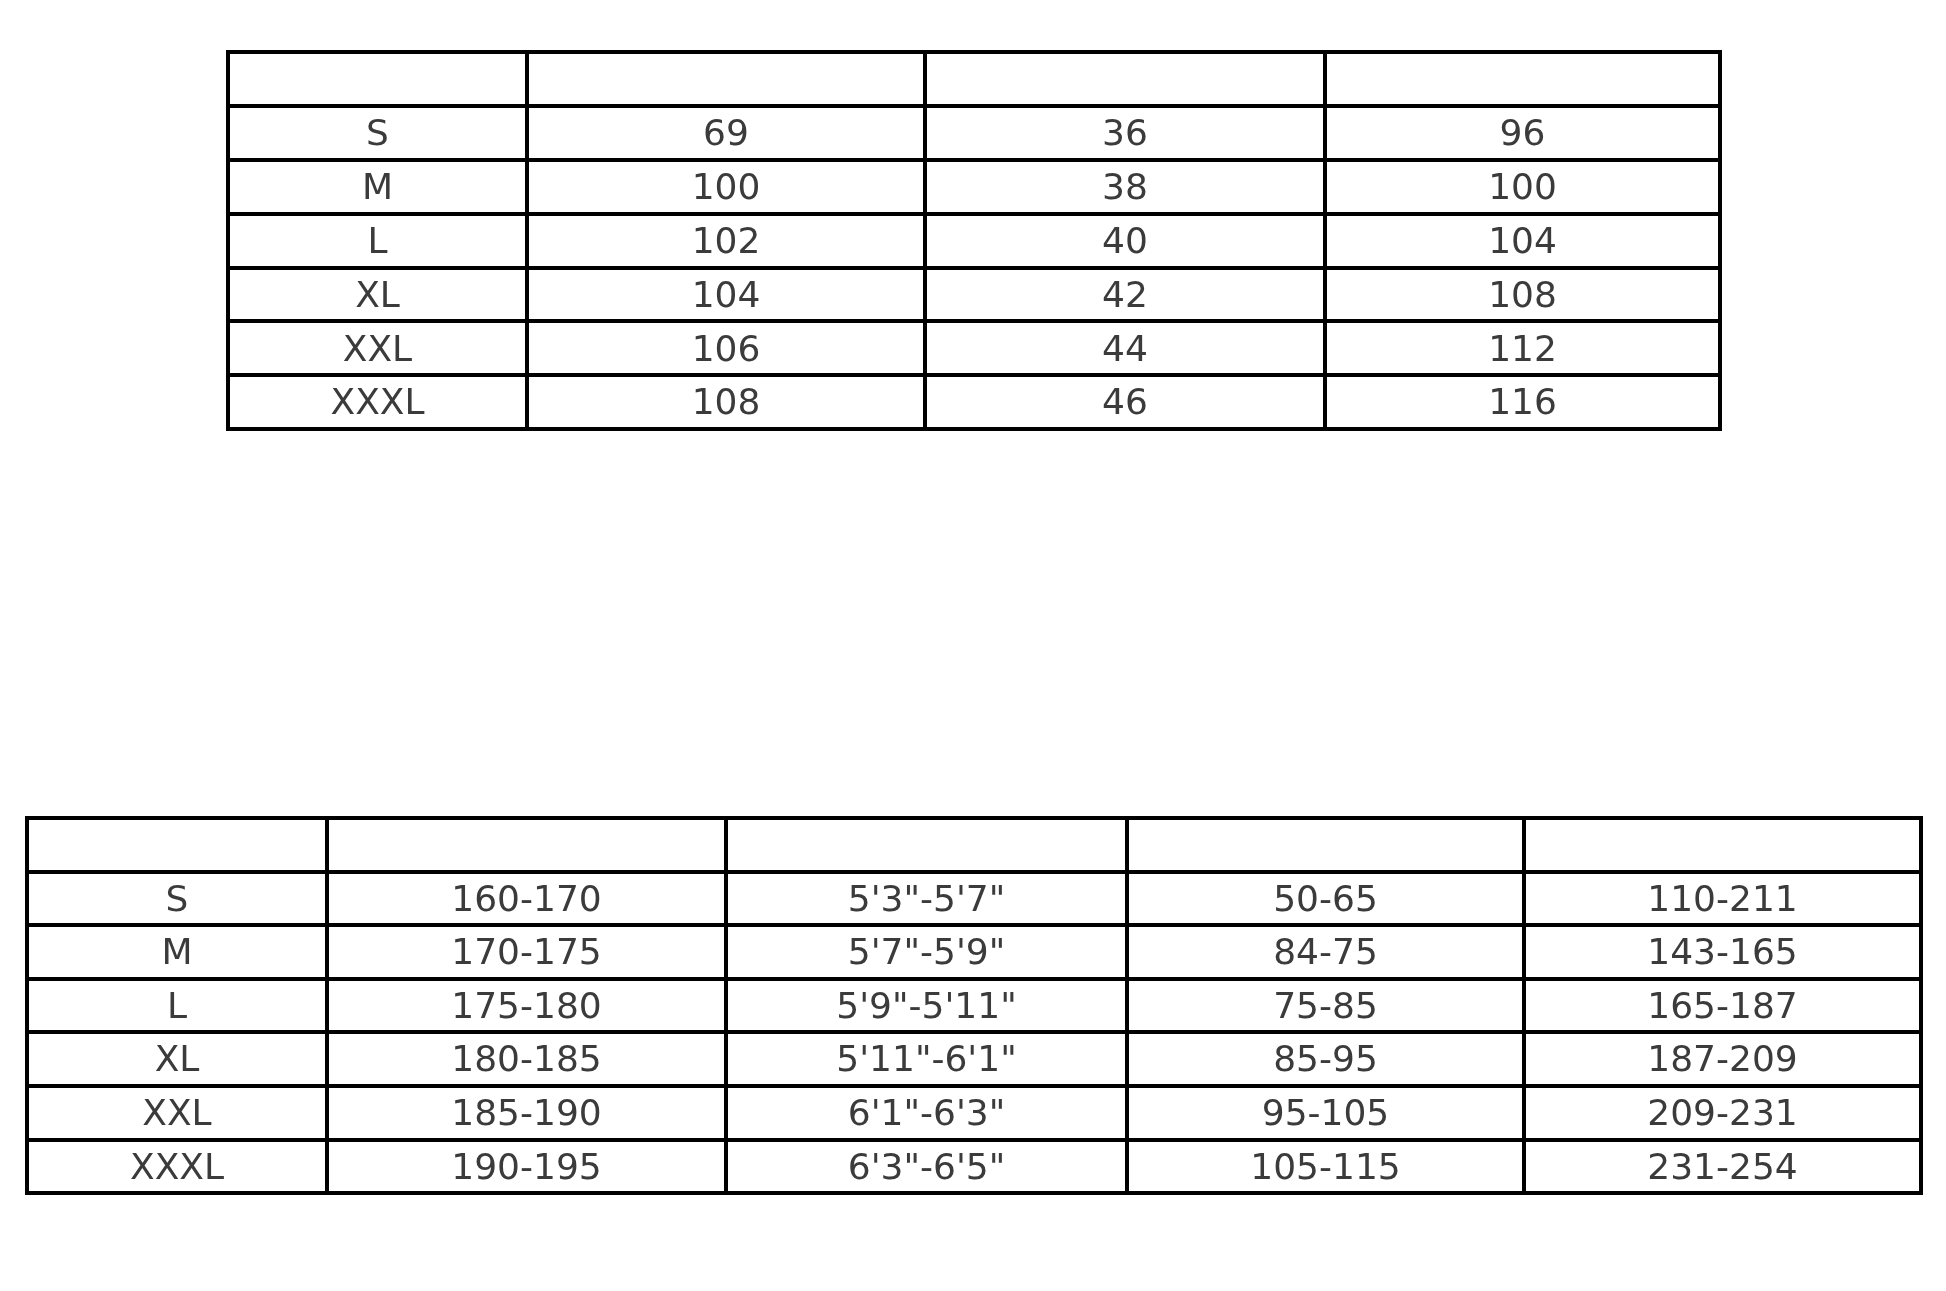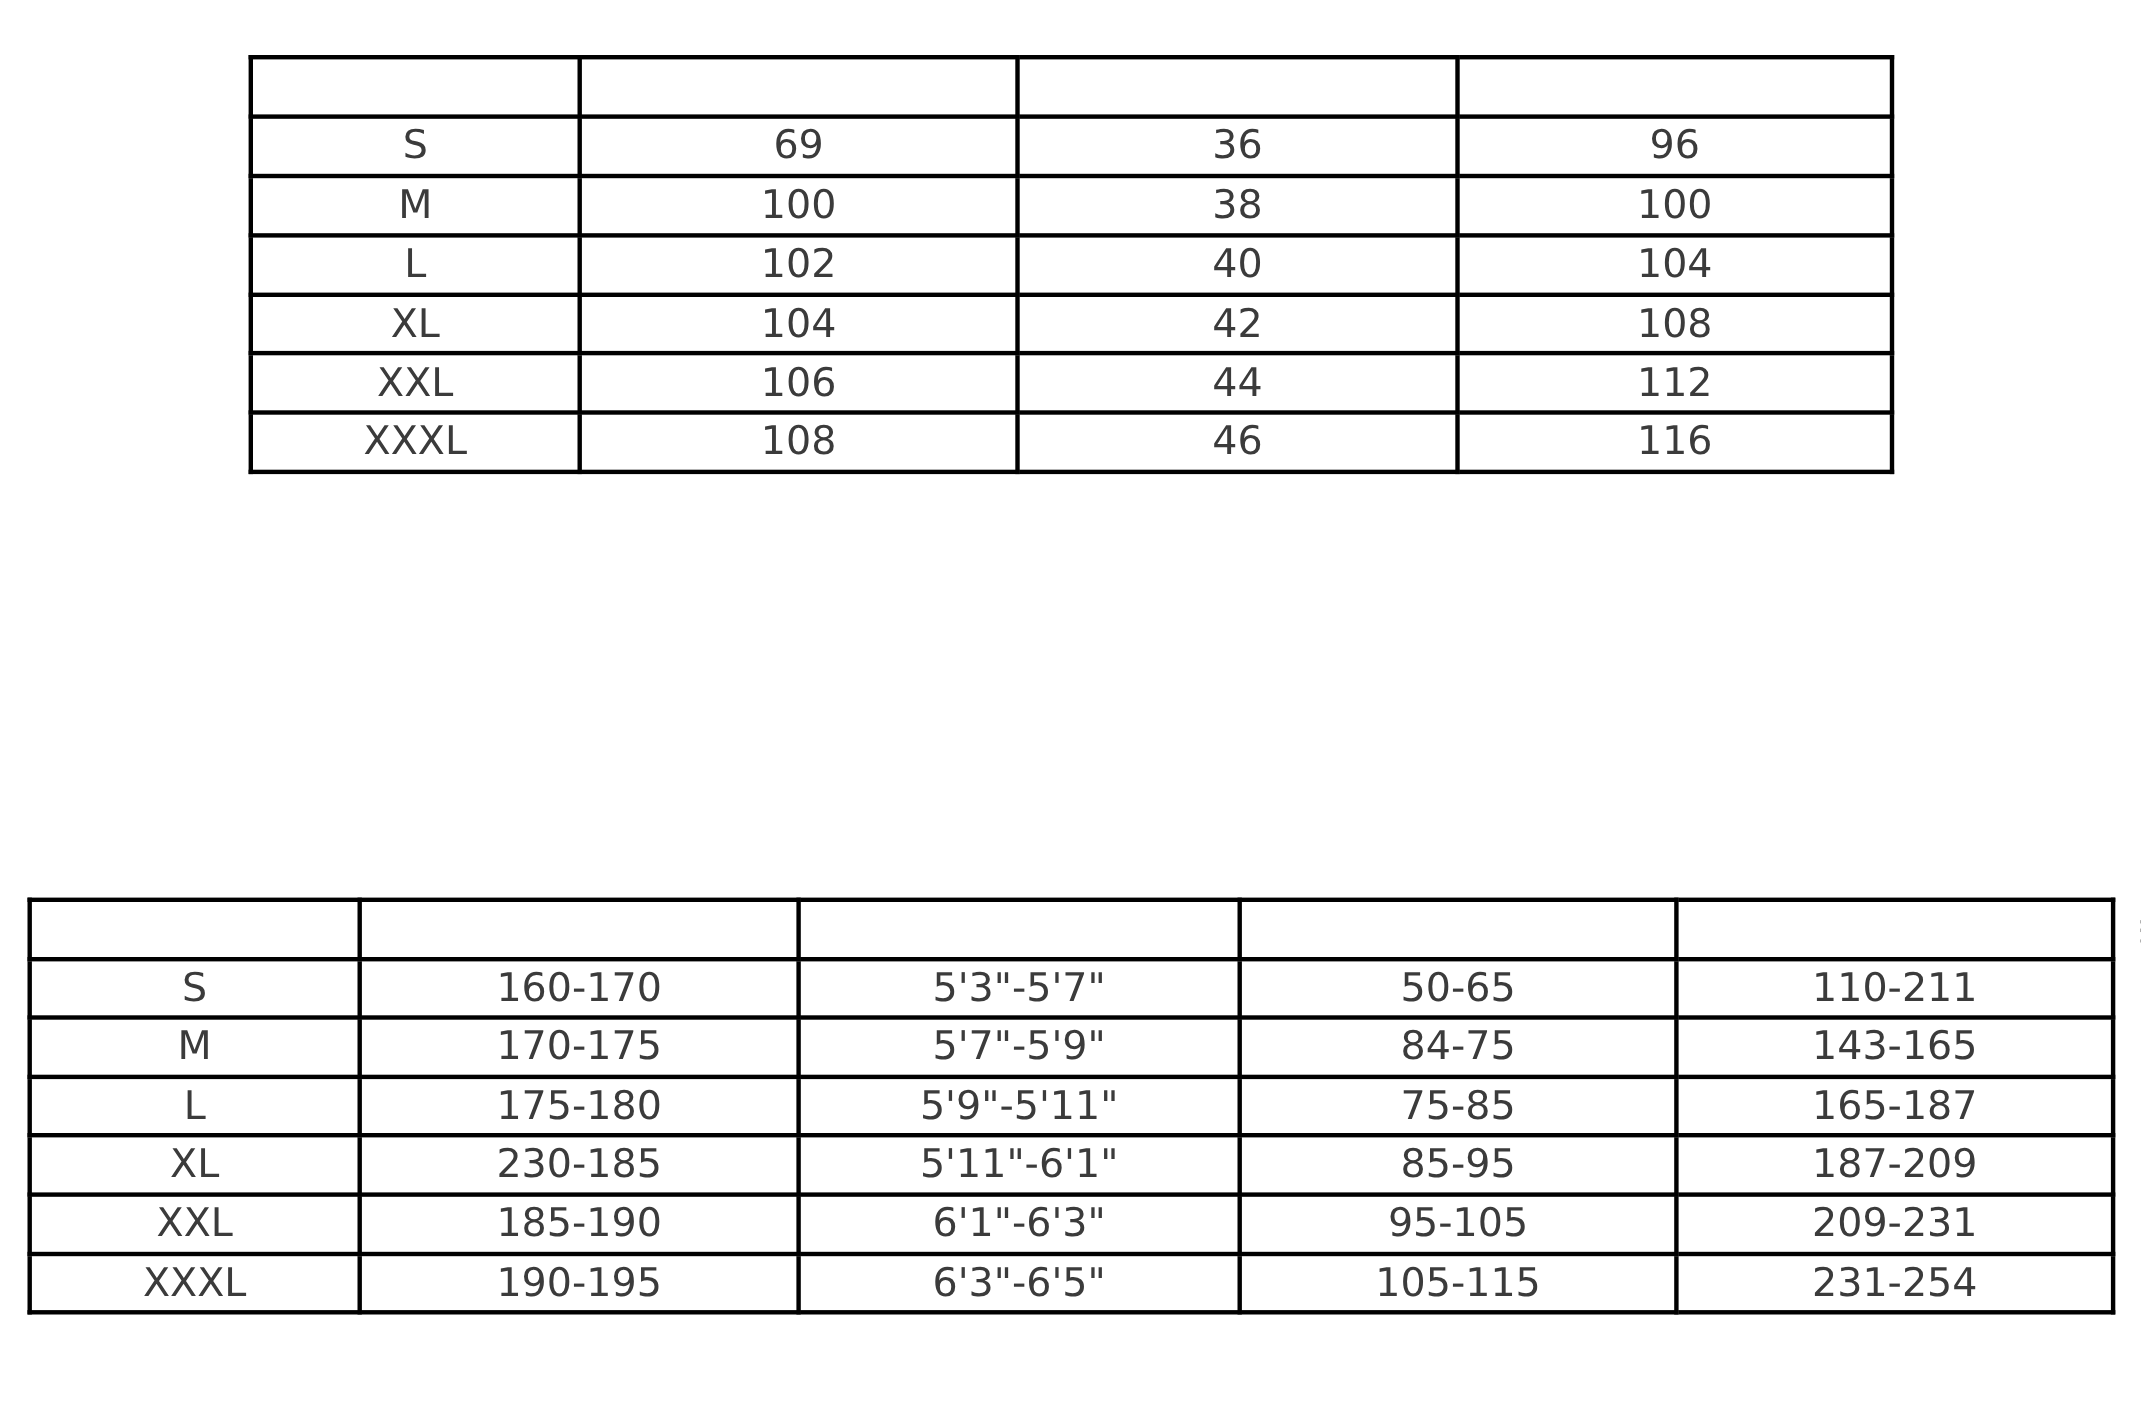--- a/index.html
+++ b/index.html
@@ -160,21 +160,21 @@
       </tr>
       <tr>
         <td>L</td>
         <td>175-180</td>
         <td>5'9"-5'11"</td>
         <td>75-85</td>
         <td>165-187</td>
       </tr>
       <tr>
         <td>XL</td>
-        <td>230-185</td>
+        <td>180-185</td>
         <td>5'11"-6'1"</td>
         <td>85-95</td>
         <td>187-209</td>
       </tr>
       <tr>
         <td>XXL</td>
         <td>185-190</td>
         <td>6'1"-6'3"</td>
         <td>95-105</td>
         <td>209-231</td>

